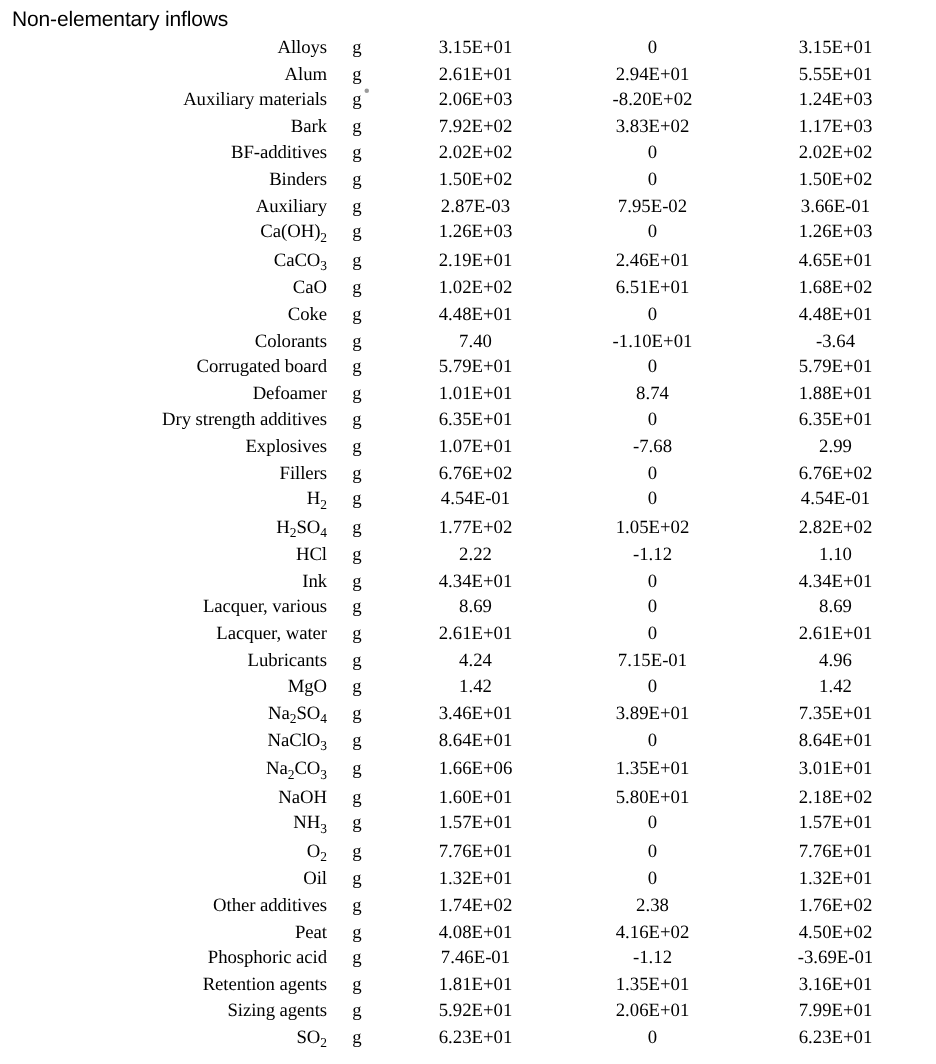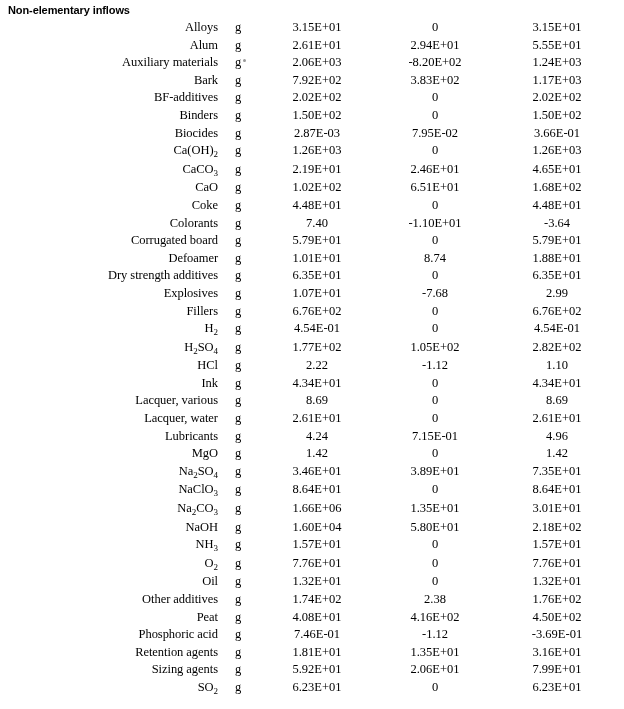--- a/index.html
+++ b/index.html
@@ -16,22 +16,22 @@
   }
   .page {
     position: relative;
     width: 624px;
     height: 709px;
     padding: 0;
     box-sizing: border-box;
   }
   .section-title {
     font-family: "Liberation Sans", sans-serif;
-    font-weight: bold;
-    font-size: 11px;
+    font-weight: normal;
+    font-size: 14px;
     letter-spacing: -0.1px;
     margin: 4px 0 3px 8px;
   }
   table.data {
     border-collapse: collapse;
     width: 612px;
     margin-left: 8px;
     table-layout: fixed;
   }
   table.data td {
@@ -127,21 +127,21 @@
           <td class="c-v3">2.02E+02</td>
         </tr>
         <tr>
           <td class="c-name">Binders</td>
           <td class="c-unit">g</td>
           <td class="c-v1">1.50E+02</td>
           <td class="c-v2">0</td>
           <td class="c-v3">1.50E+02</td>
         </tr>
         <tr>
-          <td class="c-name">Biocides</td>
+          <td class="c-name">Auxiliary</td>
           <td class="c-unit">g</td>
           <td class="c-v1">2.87E-03</td>
           <td class="c-v2">7.95E-02</td>
           <td class="c-v3">3.66E-01</td>
         </tr>
         <tr>
           <td class="c-name">Ca(OH)<sub>2</sub></td>
           <td class="c-unit">g</td>
           <td class="c-v1">1.26E+03</td>
           <td class="c-v2">0</td>
@@ -283,21 +283,21 @@
         <tr>
           <td class="c-name">Na<sub>2</sub>CO<sub>3</sub></td>
           <td class="c-unit">g</td>
           <td class="c-v1">1.66E+06</td>
           <td class="c-v2">1.35E+01</td>
           <td class="c-v3">3.01E+01</td>
         </tr>
         <tr>
           <td class="c-name">NaOH</td>
           <td class="c-unit">g</td>
-          <td class="c-v1">1.60E+04</td>
+          <td class="c-v1">1.60E+01</td>
           <td class="c-v2">5.80E+01</td>
           <td class="c-v3">2.18E+02</td>
         </tr>
         <tr>
           <td class="c-name">NH<sub>3</sub></td>
           <td class="c-unit">g</td>
           <td class="c-v1">1.57E+01</td>
           <td class="c-v2">0</td>
           <td class="c-v3">1.57E+01</td>
         </tr>

